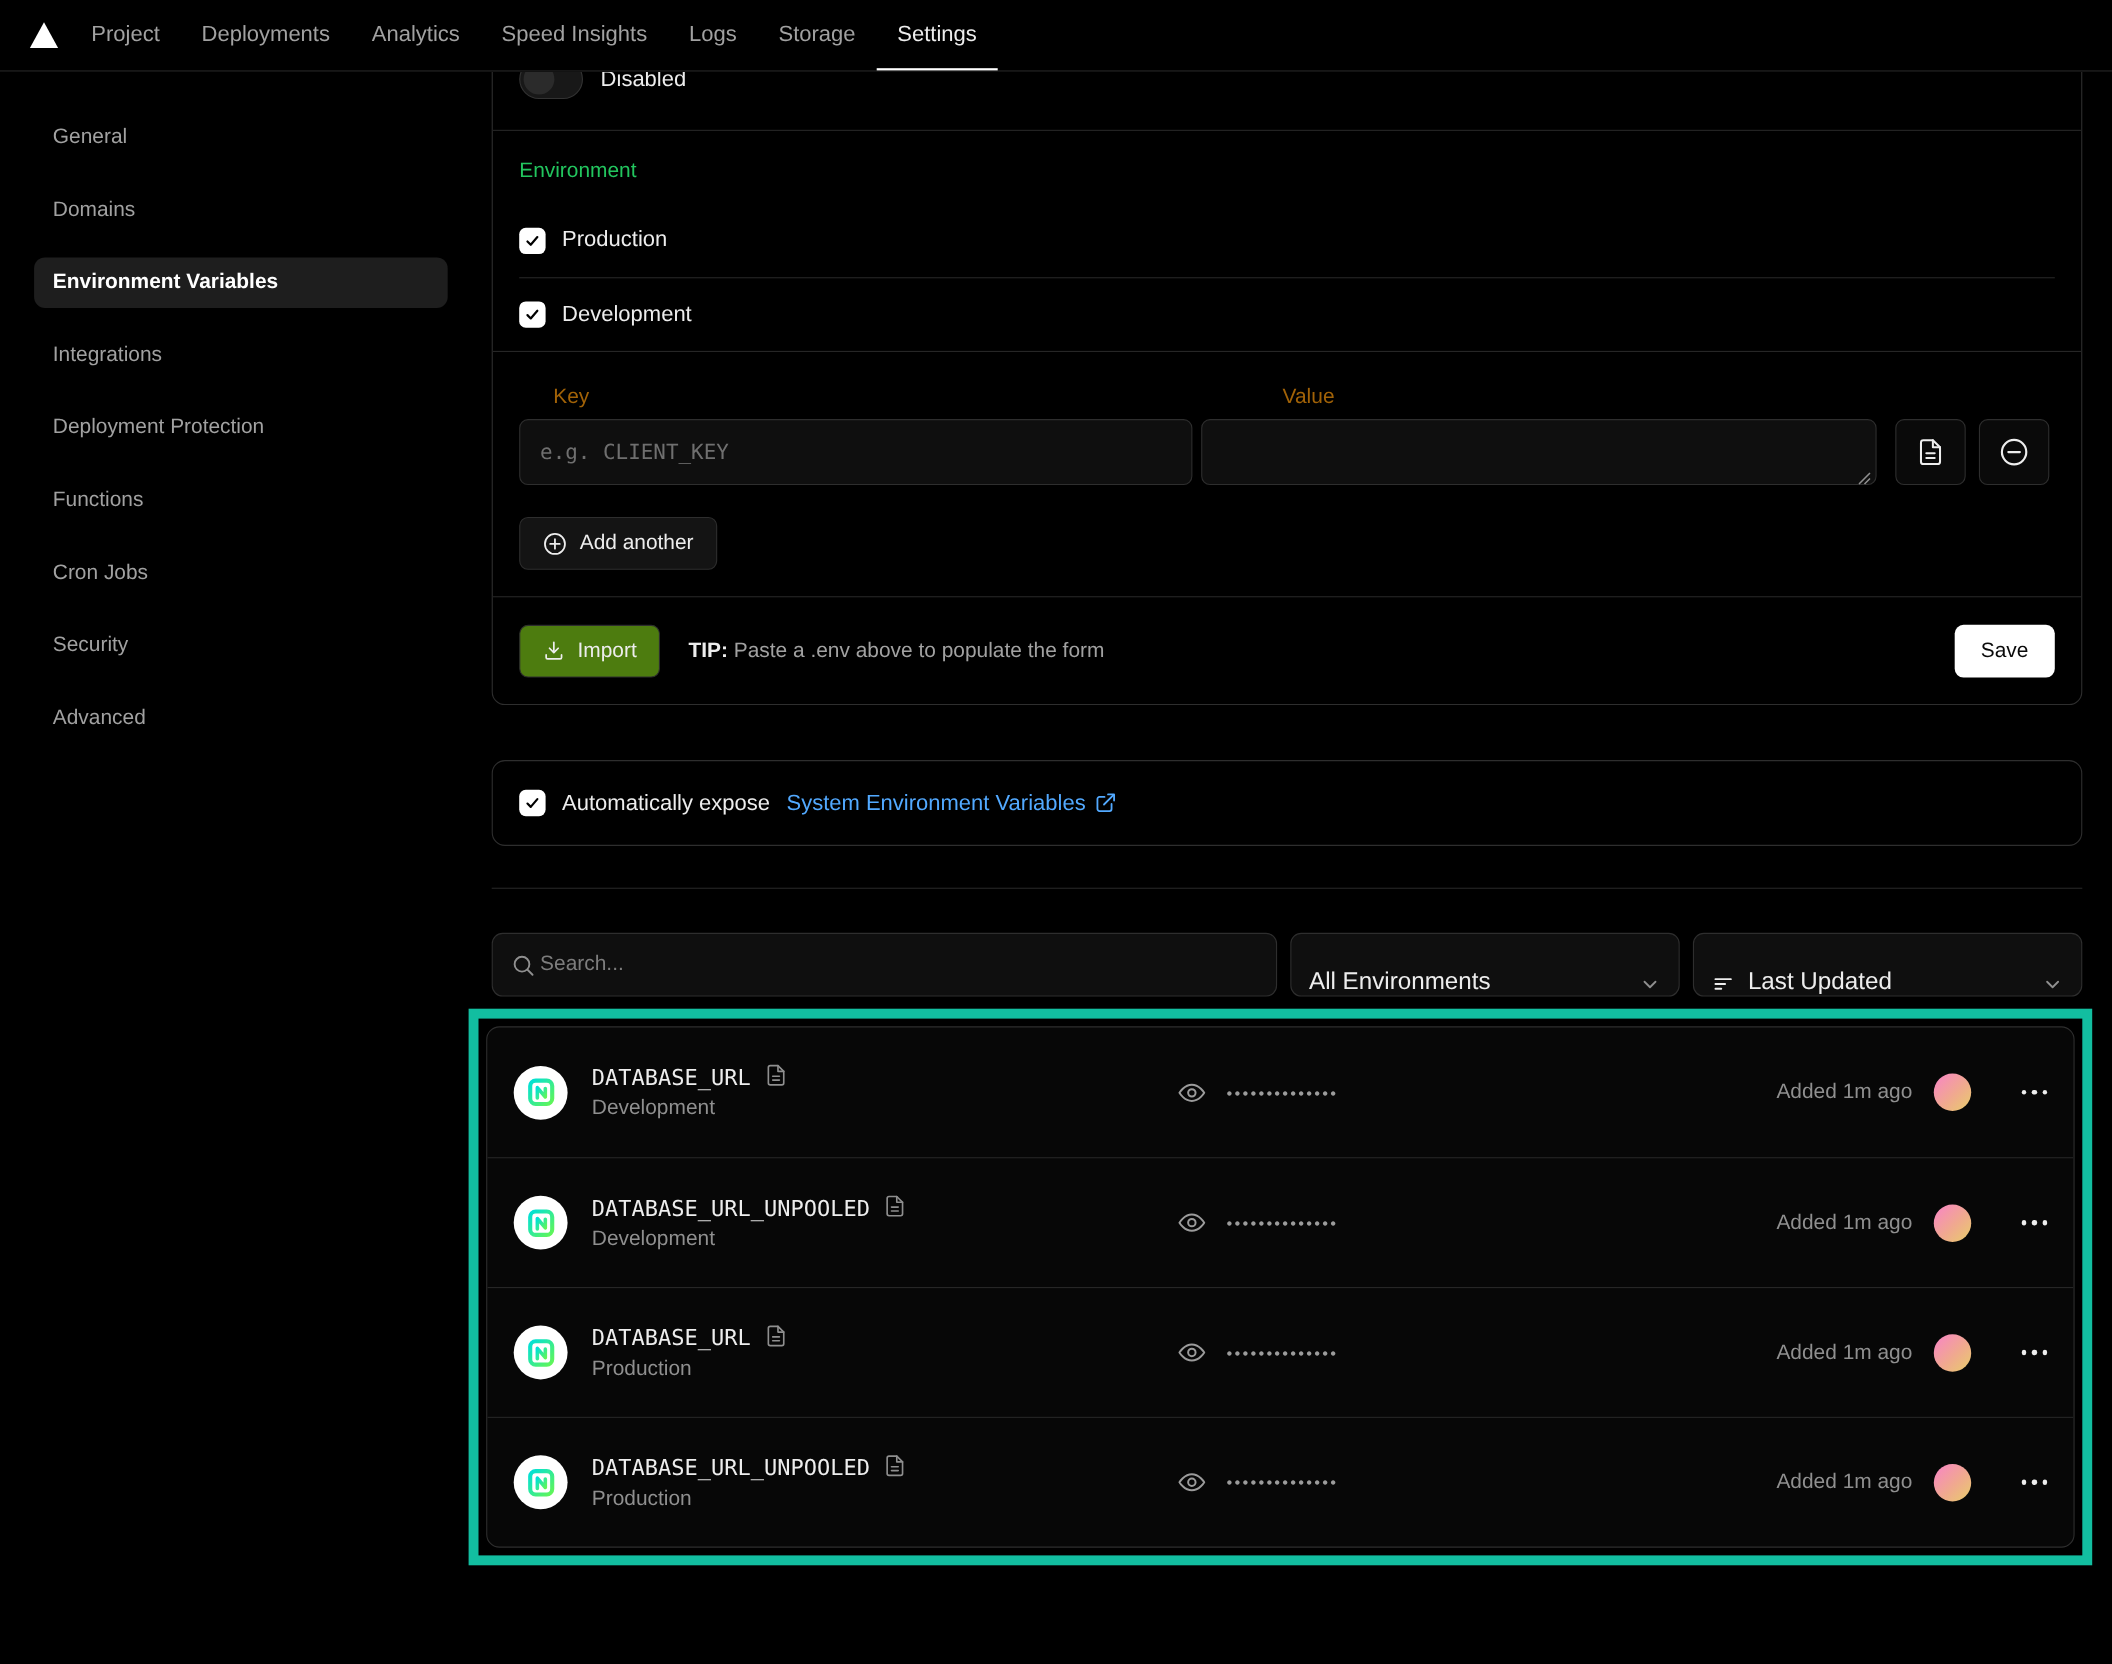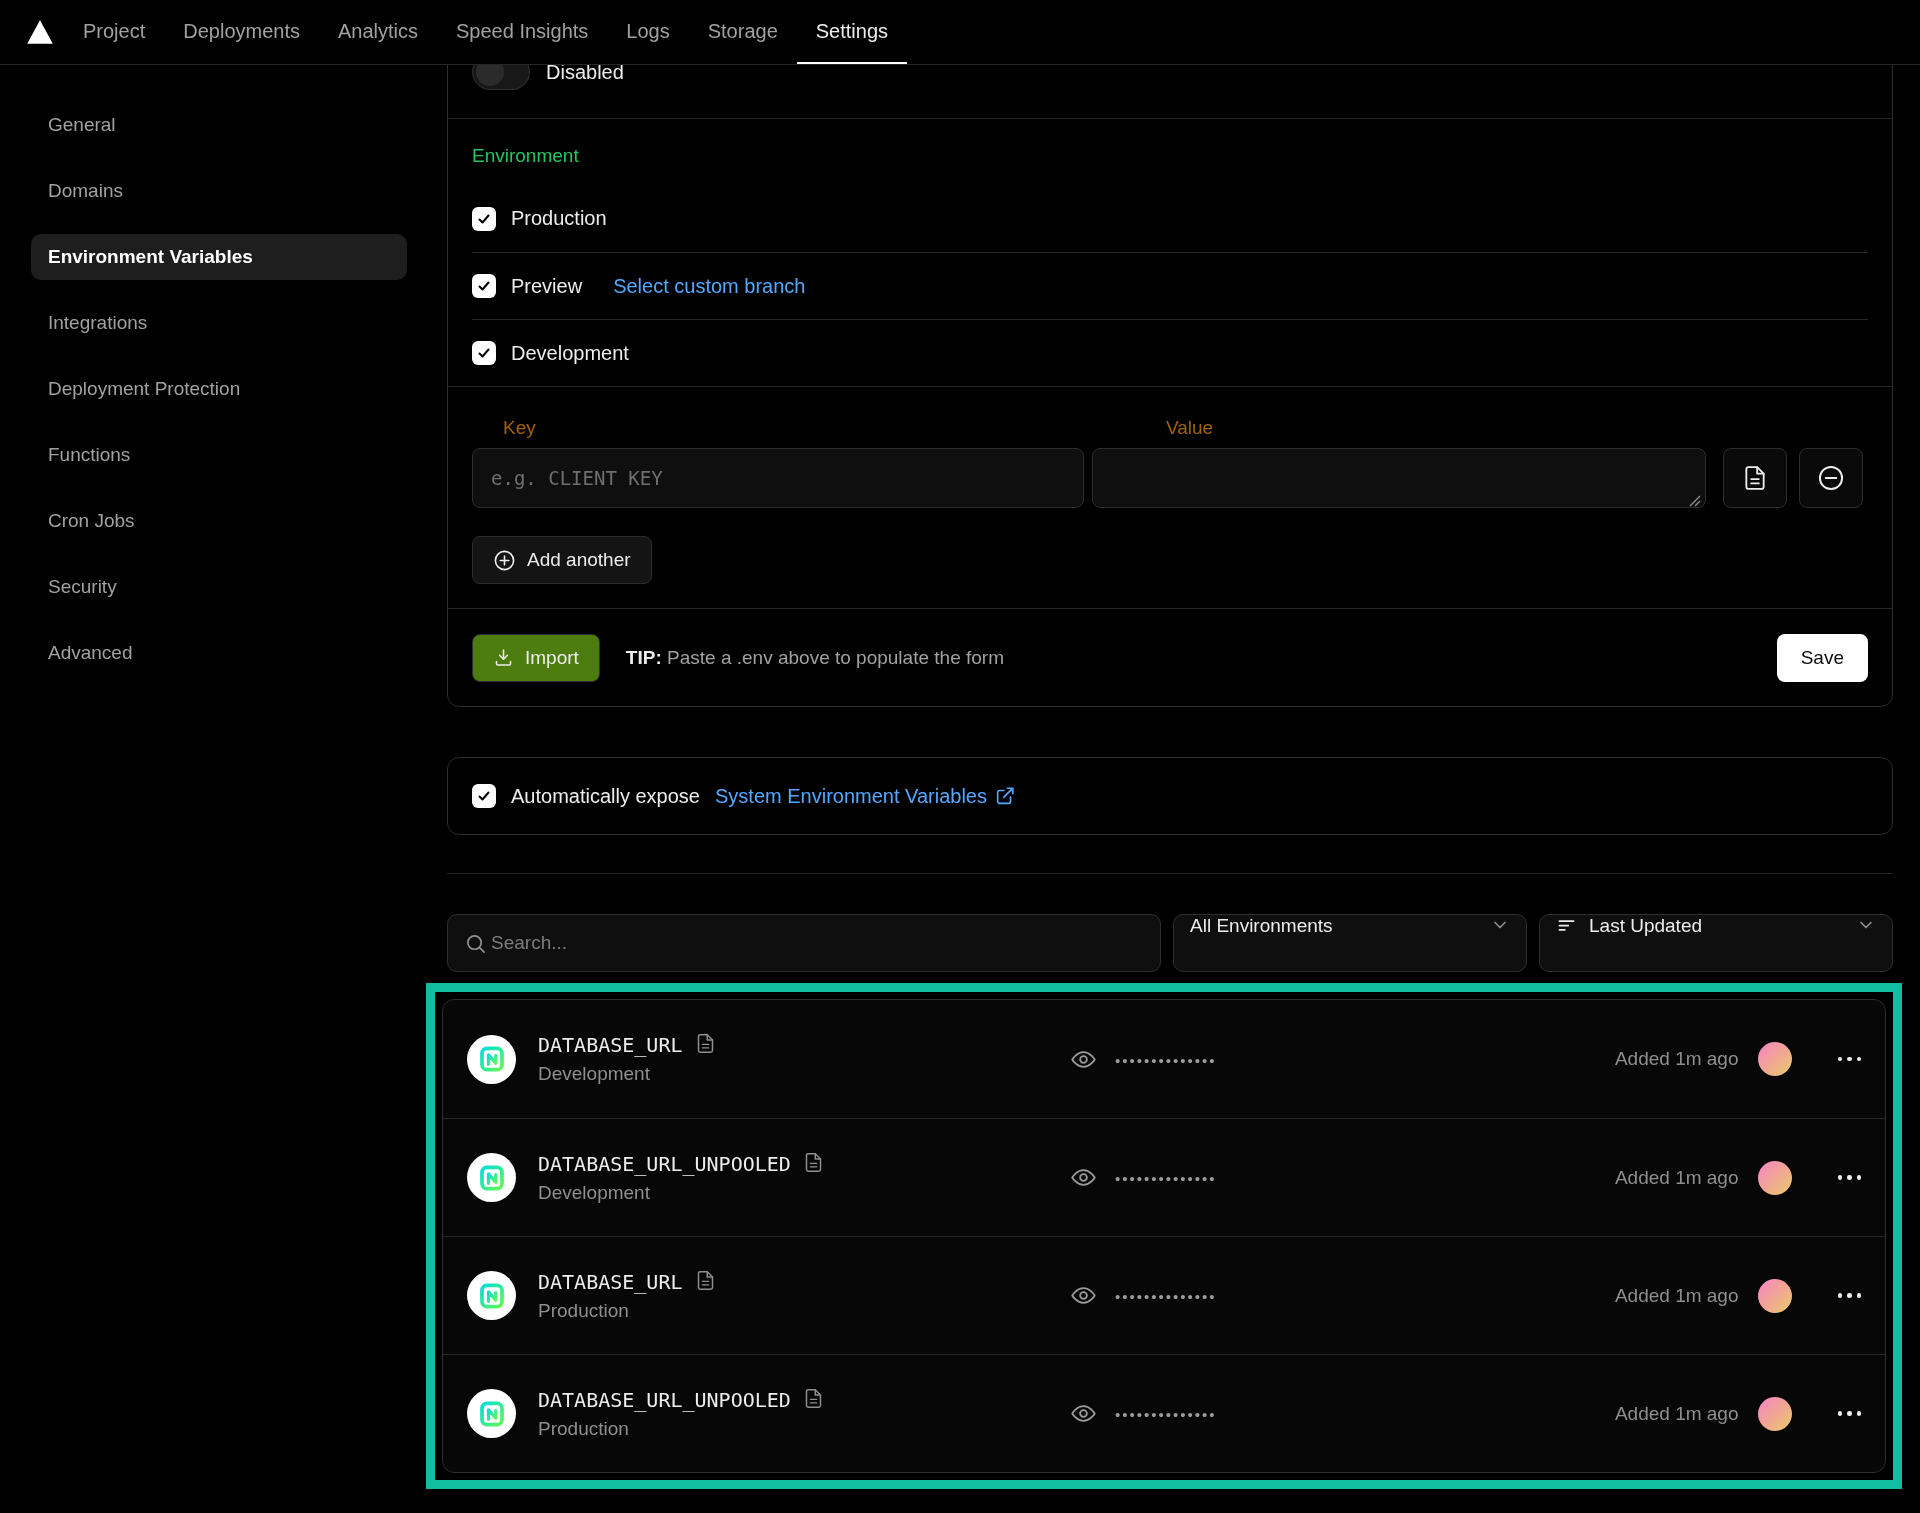--- a/index.html
+++ b/index.html
@@ -80,21 +80,21 @@
 
   .main-hr { margin-top:38px; border-top:1px solid #262626; }
 
   .filter-row { margin-top:40px; display:flex; gap:12px; }
   .search-box { width:714px; height:58px; background:#0f0f0f; border:1px solid #2e2e2e; border-radius:10px;
     display:flex; align-items:center; padding:0 16px; gap:4px; }
   .search-box input { flex:1; background:transparent; border:none; outline:none; color:#ededed;
     font-size:19px; font-family:"Liberation Sans", sans-serif; }
   .search-box input::placeholder { color:#7d7d7d; }
   .select { width:354px; height:58px; background:#0f0f0f; border:1px solid #2e2e2e; border-radius:10px;
-    display:flex; align-items:flex-start; padding:0 16px; gap:12px; font-size:19px; color:#ededed; cursor:pointer; }
+    display:flex; align-items:flex-end; padding:0 16px; gap:12px; font-size:22px; color:#ededed; cursor:pointer; }
   .select .grow { flex:1; }
 
   
   .annotation { margin-left:-21px; margin-top:11px; width:1476px; border:9px solid #12bea0; padding:7px; }
   .list-card { background:#070707; border:1px solid #2e2e2e; border-radius:12px; overflow:hidden; }
   .var-row { height:118px; display:flex; align-items:center; padding:0 24px; }
   .var-row + .var-row { border-top:1px solid #262626; }
   .var-left { display:flex; align-items:center; width:603px; flex:none; }
   .neon-avatar { width:49px; height:49px; border-radius:50%; background:#fff; display:flex;
     align-items:center; justify-content:center; flex:none; }
@@ -193,29 +193,20 @@
       <div class="env-section">
         <div class="env-label">Environment</div>
         <div class="check-row">
             <span class="checkbox">
               <svg width="16" height="16" viewBox="0 0 16 16">
                 <path d="M3.5 8.5 6.5 11.5 12.5 4.5" fill="none" stroke="#000" stroke-width="2" stroke-linecap="round" stroke-linejoin="round"></path>
               </svg>
             </span>
             <span class="check-label">Production</span>
 
-          </div>
-          <div class="check-row">
-            <span class="checkbox">
-              <svg width="16" height="16" viewBox="0 0 16 16">
-                <path d="M3.5 8.5 6.5 11.5 12.5 4.5" fill="none" stroke="#000" stroke-width="2" stroke-linecap="round" stroke-linejoin="round"></path>
-              </svg>
-            </span>
-            <span class="check-label">Preview</span>
-            <span class="branch-link">Select custom branch</span>
           </div>
           <div class="check-row">
             <span class="checkbox">
               <svg width="16" height="16" viewBox="0 0 16 16">
                 <path d="M3.5 8.5 6.5 11.5 12.5 4.5" fill="none" stroke="#000" stroke-width="2" stroke-linecap="round" stroke-linejoin="round"></path>
               </svg>
             </span>
             <span class="check-label">Development</span>
 
           </div>

